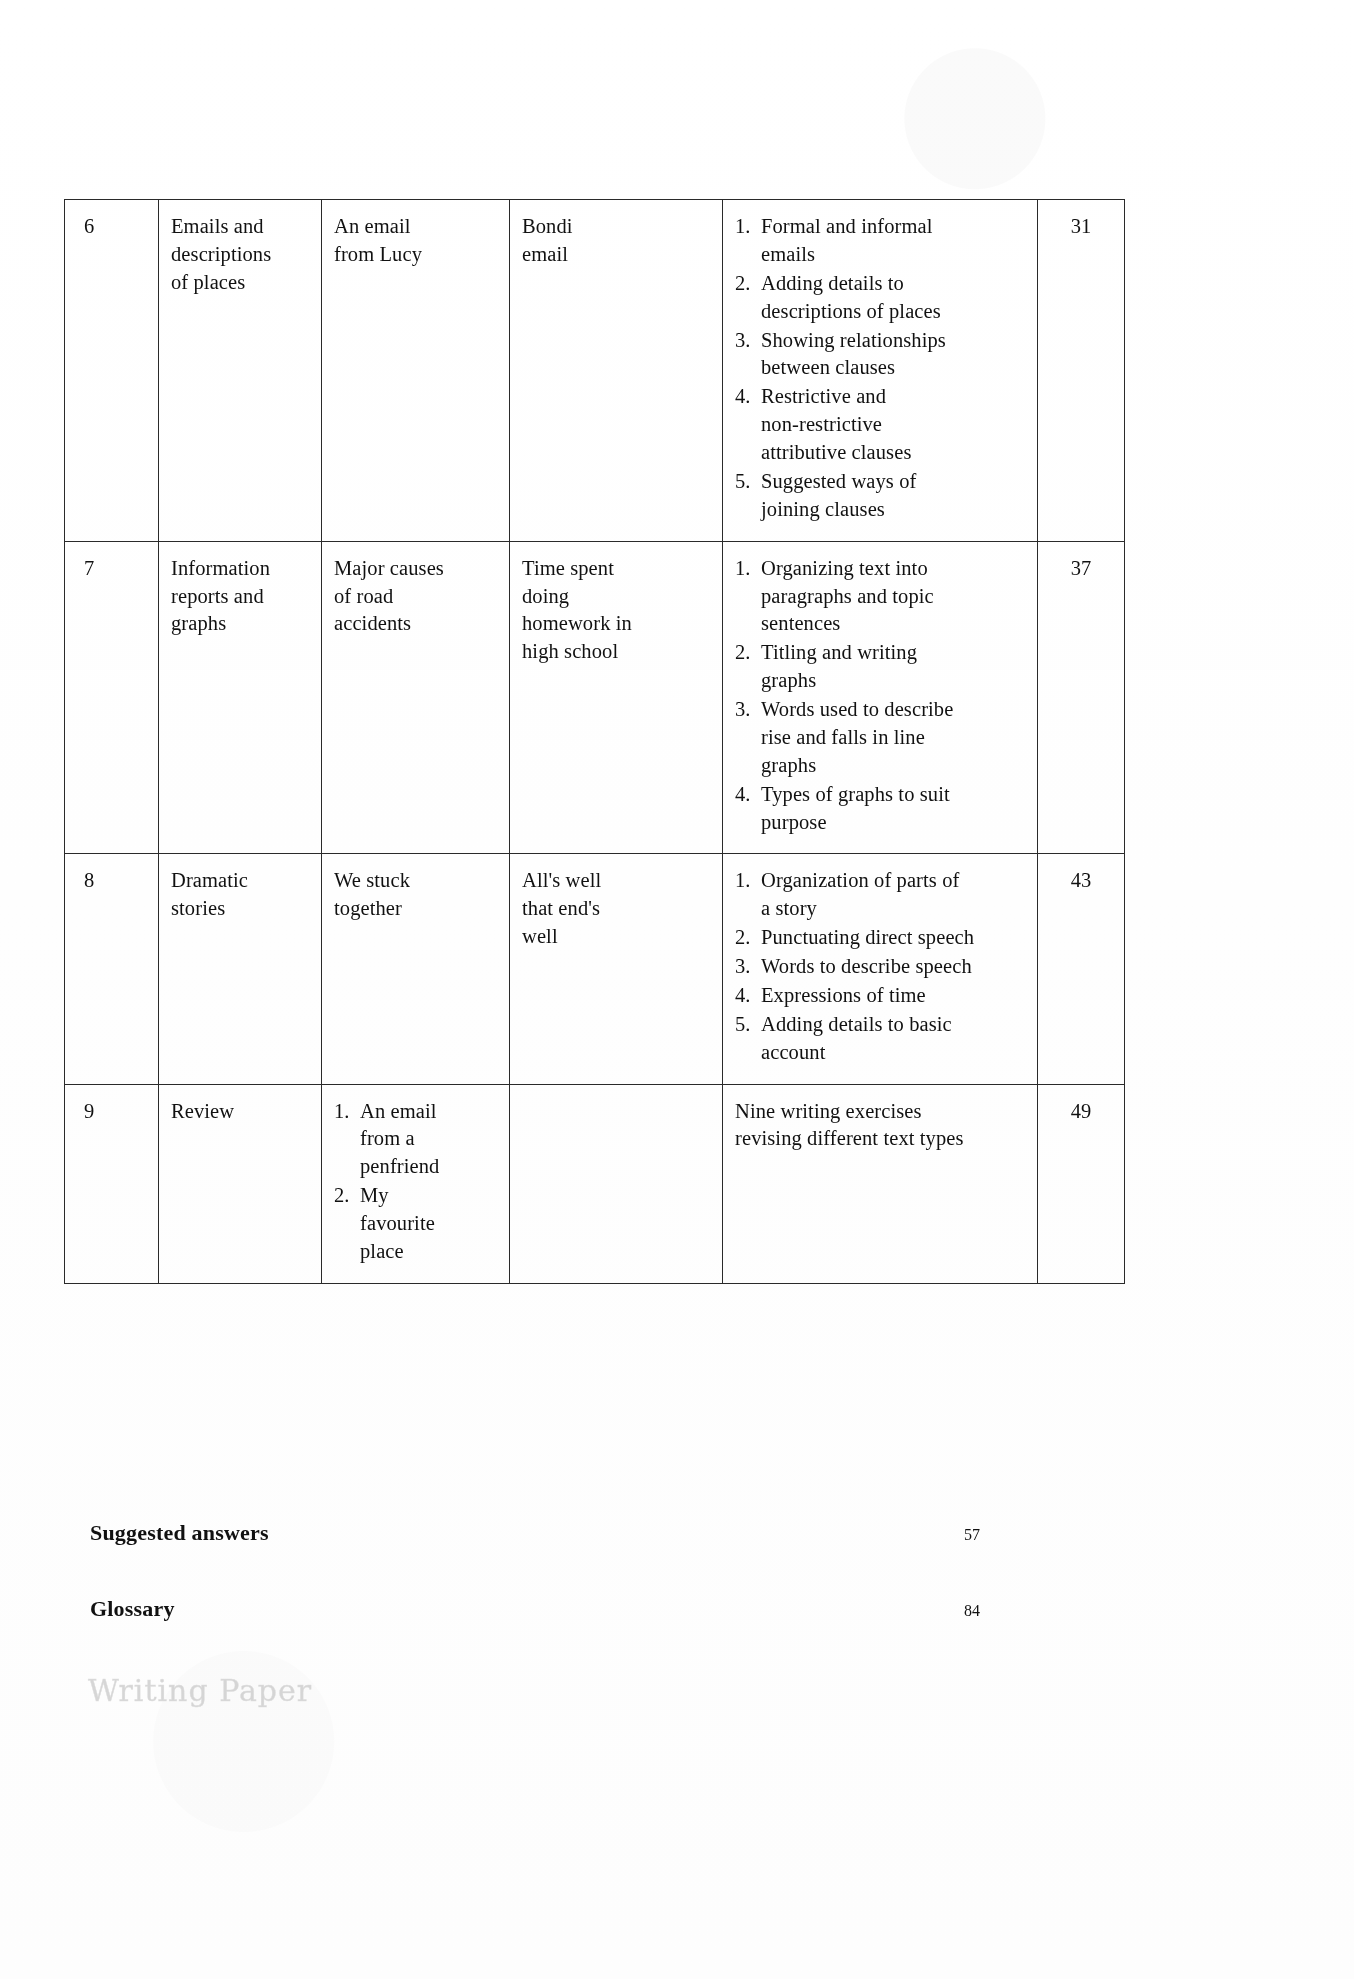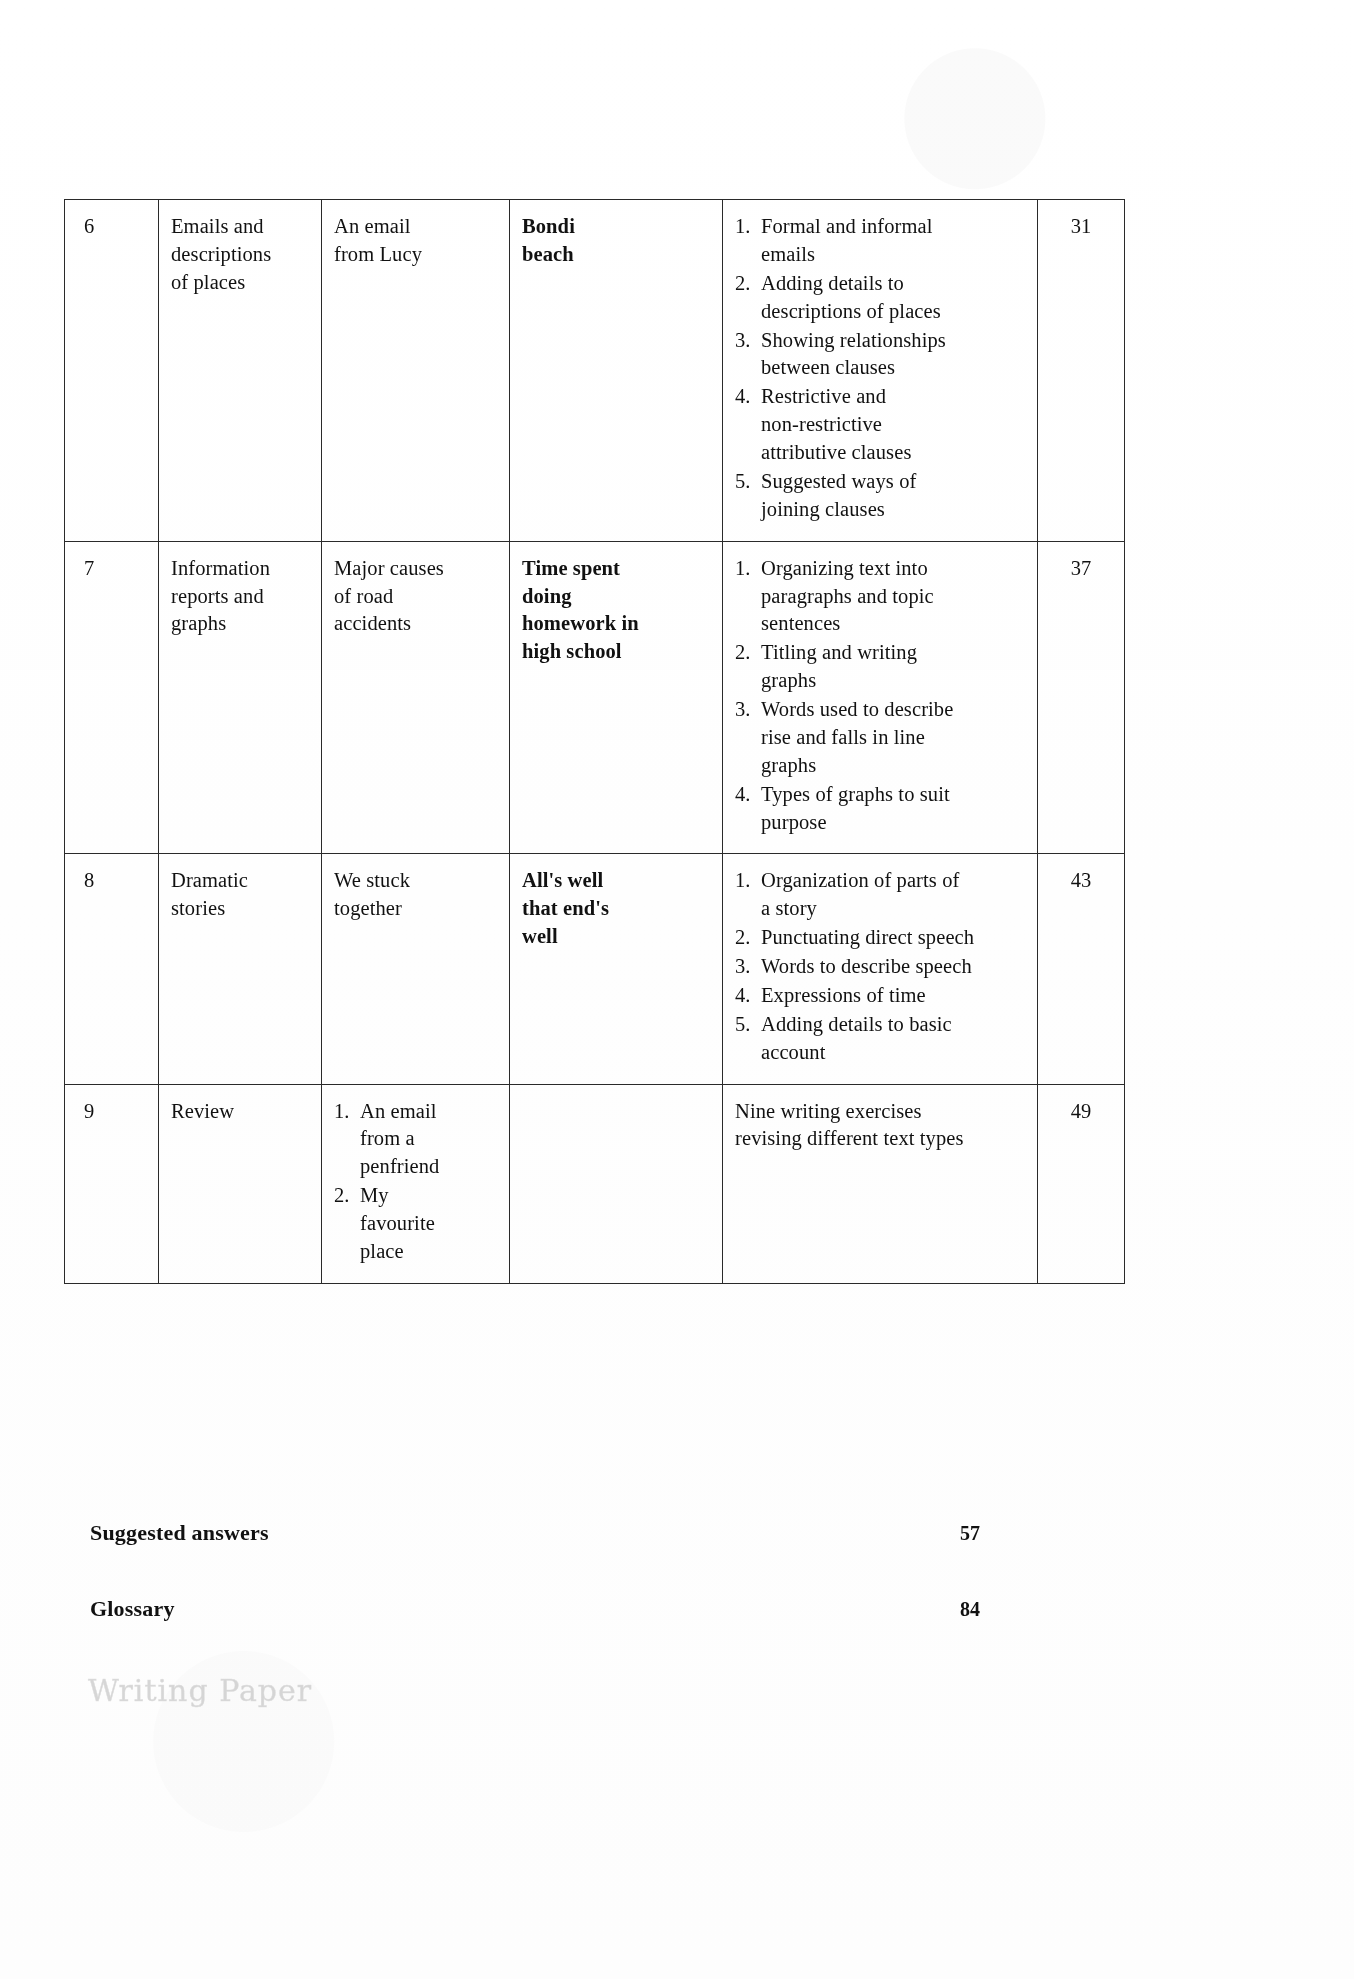--- a/index.html
+++ b/index.html
@@ -47,21 +47,21 @@
     border: 1.5px solid #2a2a2a;
     vertical-align: top;
     padding: 13px 10px 16px 12px;
     font-size: 20.5px;
     line-height: 1.36;
     letter-spacing: 0.1px;
   }
   .col-no     { width: 64px;  text-align: left; padding-left: 19px !important; }
   .col-unit   { width: 140px; }
   .col-text1  { width: 165px; }
-  .col-text2  { width: 190px; font-weight: bold; }
+  .col-text2  { width: 190px; }
   .col-focus  { width: 292px; }
   .col-page   { width: 86px;  text-align: center; padding-left: 0 !important; padding-right: 0 !important; }
 
   .cell-lines > span { display: block; }
 
   
   ol.num-list {
     list-style: none;
     margin: 0;
     padding: 0;
@@ -97,22 +97,22 @@
     justify-content: space-between;
     align-items: baseline;
     margin-bottom: 50px;
     font-size: 22px;
   }
   .toc-entry .entry-label {
     font-weight: bold;
     letter-spacing: 0.2px;
   }
   .toc-entry .entry-page {
-    font-weight: bold;
-    font-size: 20px;
+    font-weight: normal;
+    font-size: 16px;
     margin-left: 48px;
   }
 
   
   .watermark {
     position: absolute;
     left: 88px;
     top: 1673px;
     font-size: 30px;
     letter-spacing: 1px;
@@ -140,21 +140,21 @@
           <span>Emails and</span>
           <span>descriptions</span>
           <span>of places</span>
         </td>
         <td class="col-text1 cell-lines">
           <span>An email</span>
           <span>from Lucy</span>
         </td>
         <td class="col-text2 cell-lines">
           <span>Bondi</span>
-          <span>beach</span>
+          <span>email</span>
         </td>
         <td class="col-focus">
           <ol class="num-list">
             <li>
               <span class="li-num">1.</span>
               <span class="li-body">Formal and informal</span>
               <span class="li-body">emails</span>
             </li>
             <li>
               <span class="li-num">2.</span>

